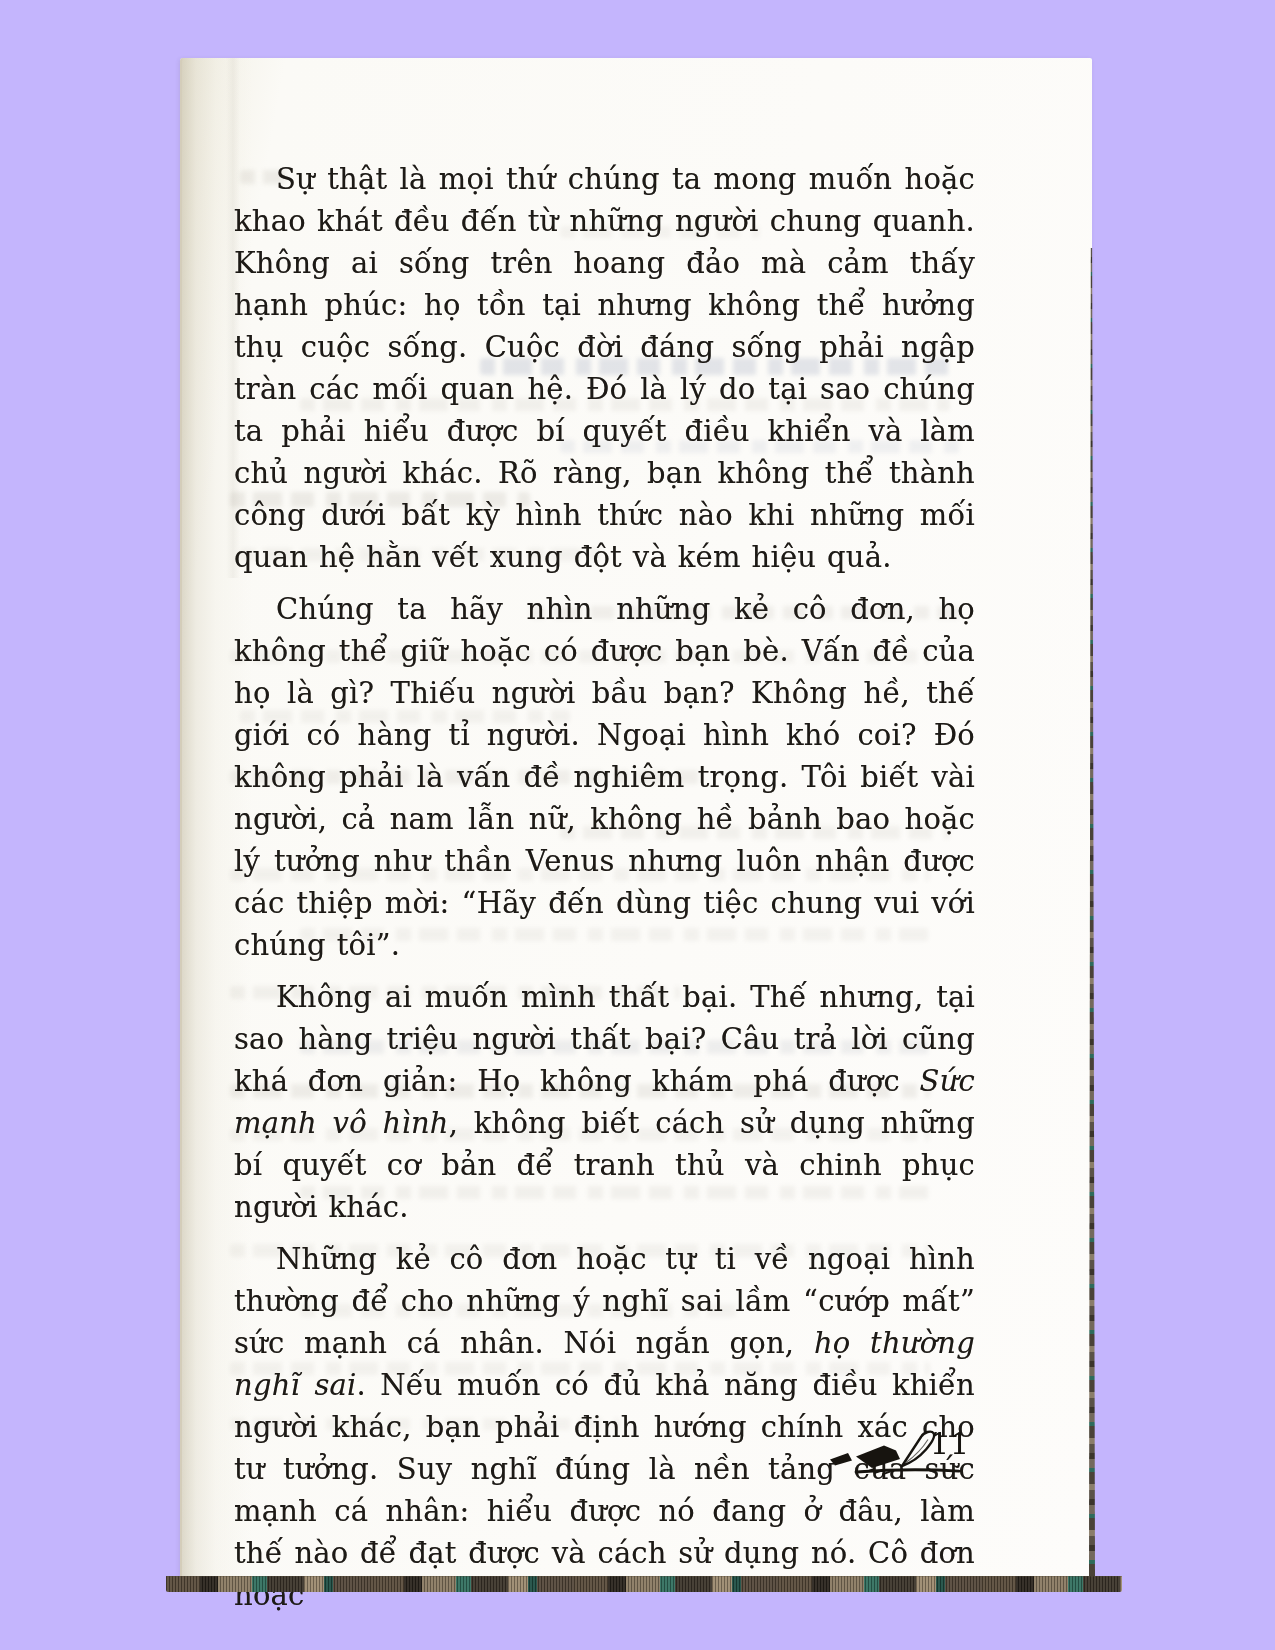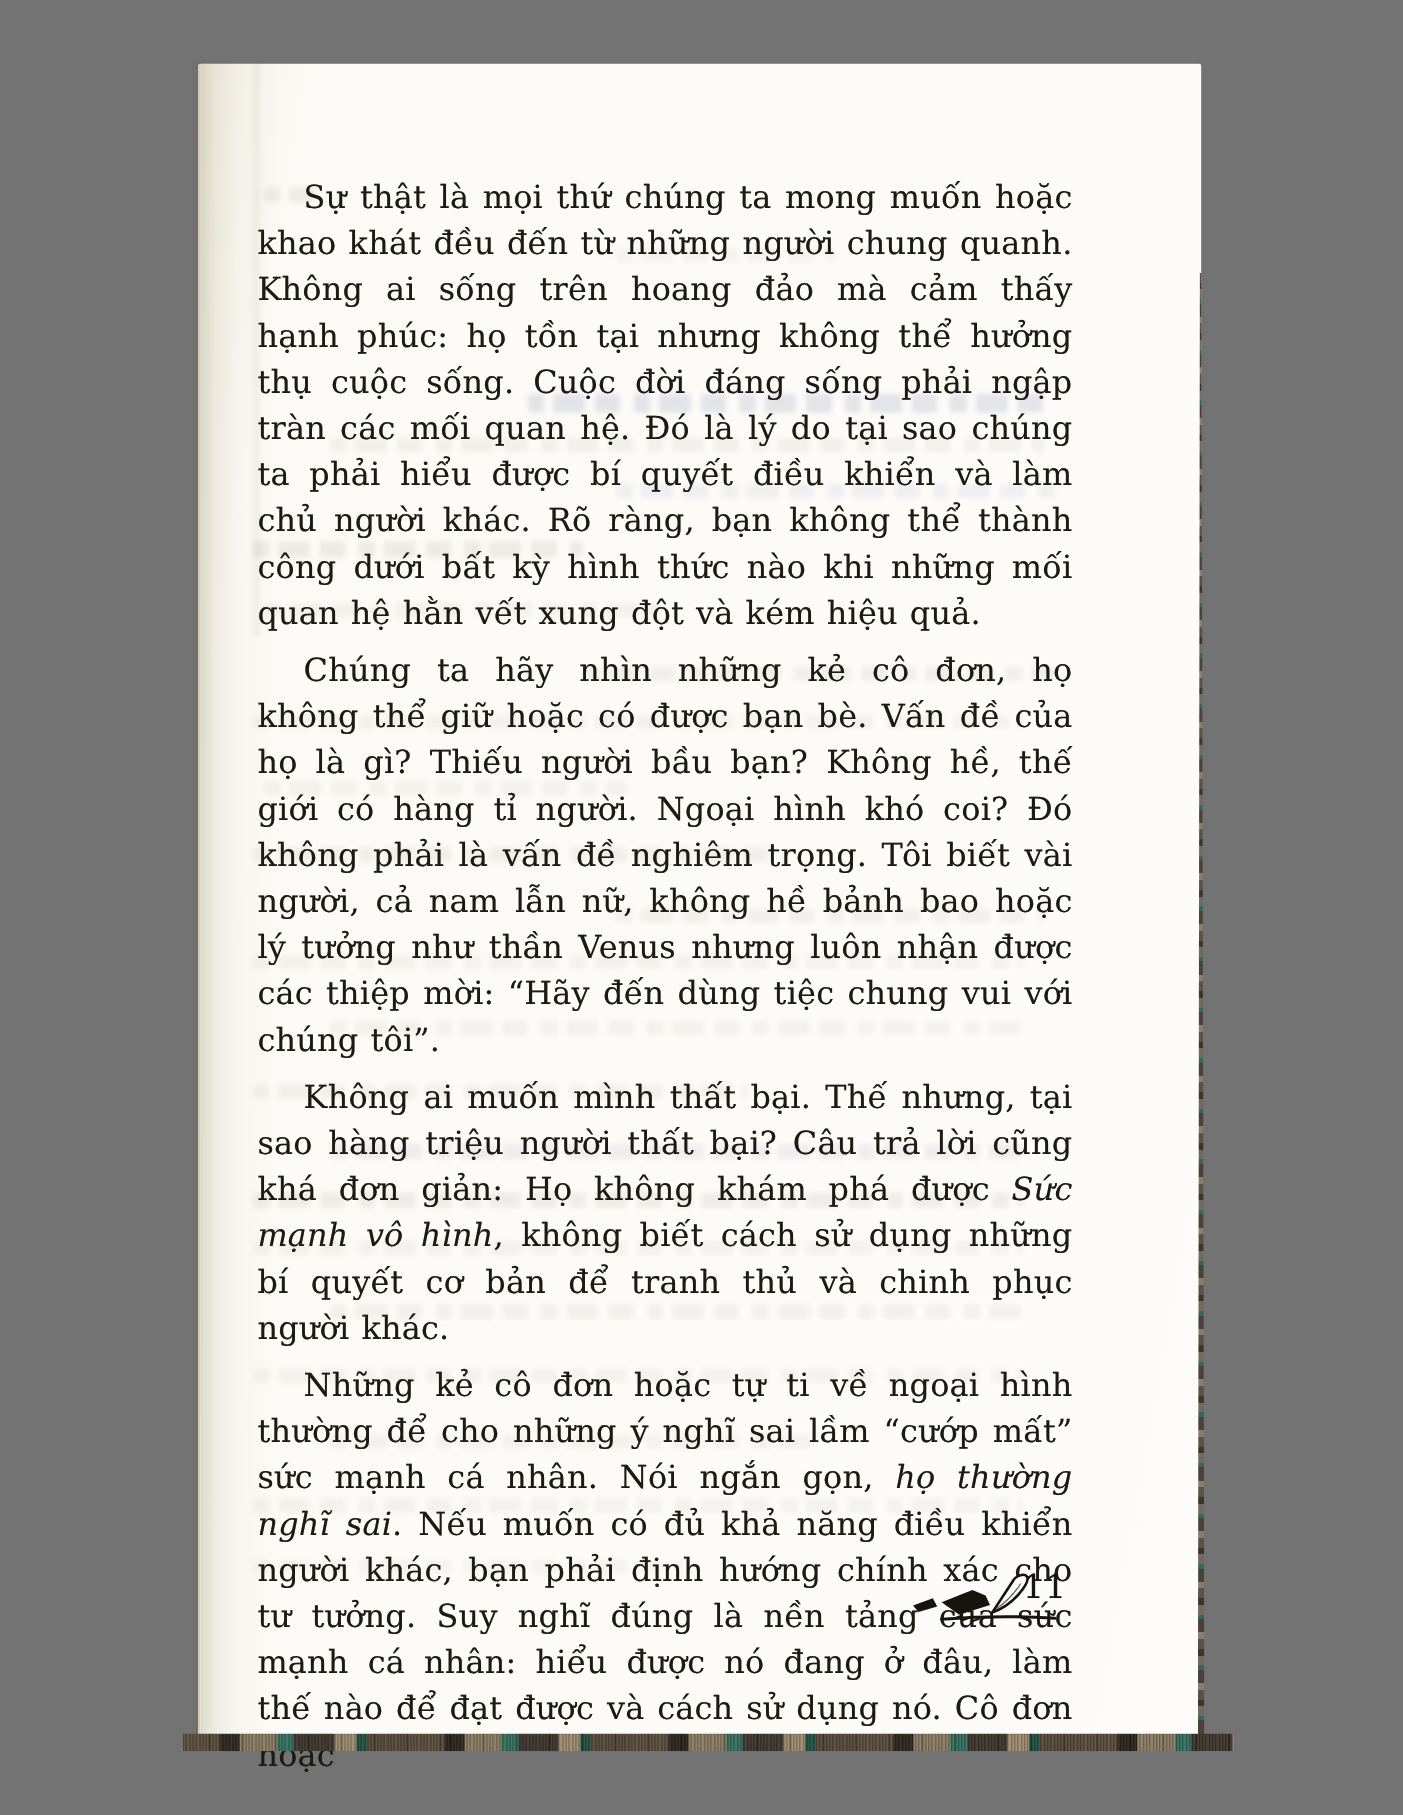--- a/index.html
+++ b/index.html
@@ -1,19 +1,19 @@
 <!DOCTYPE html>
 <html><head>
 <meta charset="utf-8">
 <style>
   html,body{margin:0;padding:0;background:#ffffff;}
   .photo{
     position:relative;
     width:1275px;height:1650px;
-    background:#737373;
+    background:#c4b5fd;
     overflow:hidden;
     font-family:"DejaVu Serif","Liberation Serif",serif;
   }
   
   .page{
     position:absolute;
     left:180px;top:58px;
     width:912px;height:1519px;
     background:linear-gradient(100deg,#efece0 0%,#f6f4ec 4%,#fbfaf6 9%,#fcfbf8 55%,#fdfcfa 100%);
     border-radius:3px 2px 0 0;

